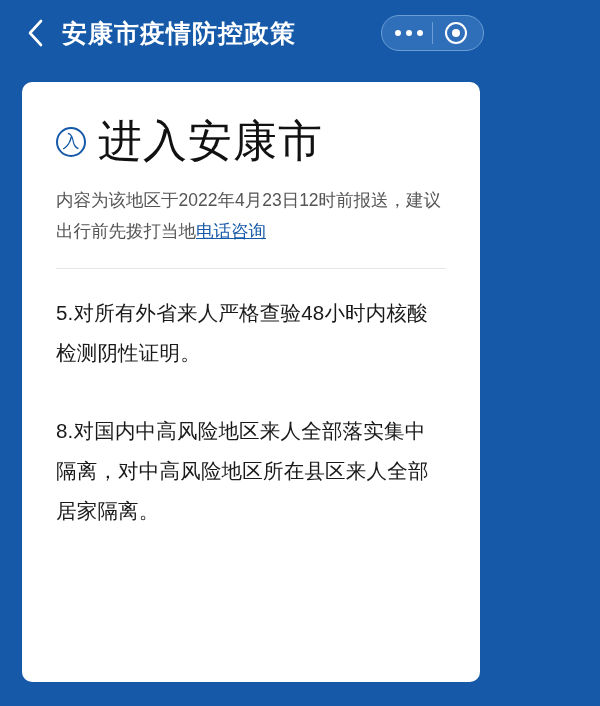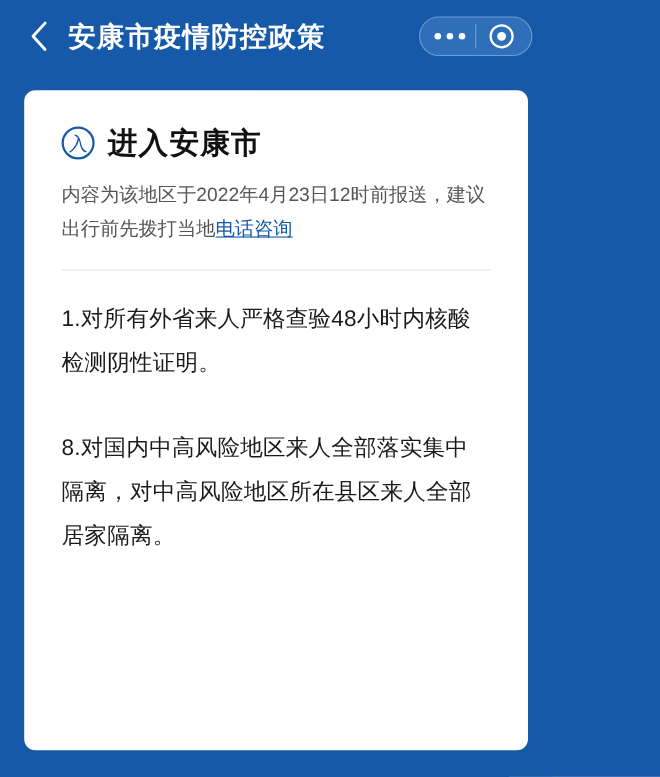--- a/index.html
+++ b/index.html
@@ -117,22 +117,22 @@
     color: #1559a8;
     font-size: 17px;
     line-height: 1;
     display: flex;
     align-items: center;
     justify-content: center;
     font-weight: normal;
     flex: 0 0 auto;
   }
   .card-title {
-    font-size: 27px;
-    font-weight: bold;
+    font-size: 44px;
+    font-weight: normal;
     color: #111111;
     letter-spacing: 1px;
   }
   .card-sub {
     margin-top: 14px;
     font-size: 17.5px;
     line-height: 1.75;
     color: #555555;
   }
   .card-sub .link {
@@ -195,20 +195,20 @@
         <div class="card-title">进入安康市</div>
       </div>
 
       <div class="card-sub">
         <span>内容为该地区于2022年4月23日12时前报送，建议出行前先拨打当地</span><span class="link">电话咨询</span>
       </div>
 
       <div class="hr"></div>
 
       <div class="policy-list">
-        <p class="policy-item">1.对所有外省来人严格查验48小时内核酸检测阴性证明。</p>
+        <p class="policy-item">5.对所有外省来人严格查验48小时内核酸检测阴性证明。</p>
         <p class="policy-item">8.对国内中高风险地区来人全部落实集中隔离，对中高风险地区所在县区来人全部居家隔离。</p>
       </div>
 
     </div>
   </div>
 
 </div>
 
 </body></html>

